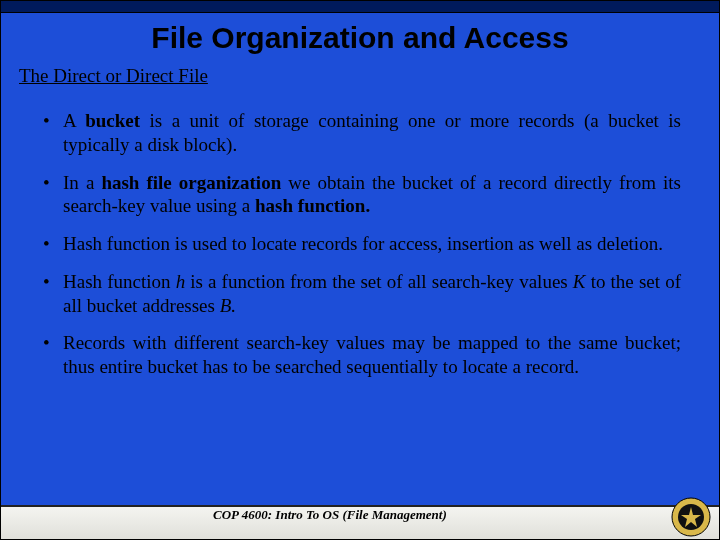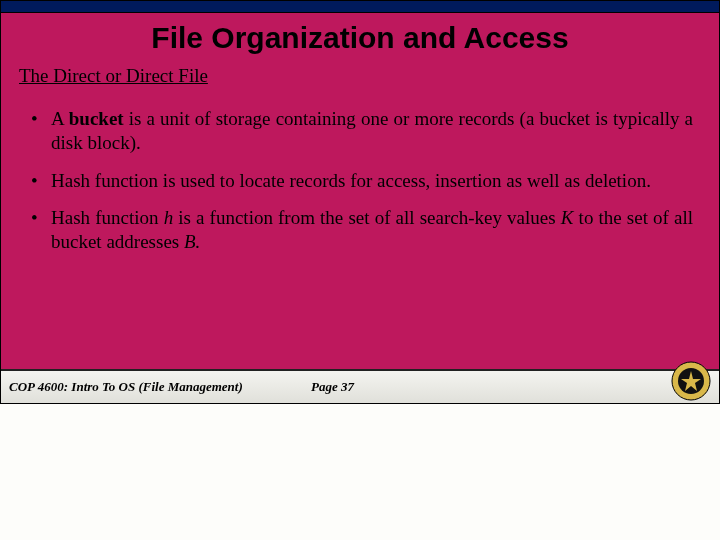--- a/index.html
+++ b/index.html
@@ -4,26 +4,26 @@
 <style>
   * { box-sizing: border-box; margin: 0; padding: 0; }
   html, body { width: 720px; height: 540px; overflow: hidden; }
   body {
     font-family: "Times New Roman", Times, serif;
     background: #fdfdfa;
     position: relative;
   }
   .slide {
     width: 720px;
-    height: 404px;
+    height: 540px;
     border: 1px solid #000;
     display: flex;
     flex-direction: column;
     position: relative;
-    background: #be185d;
+    background: #1d4ed8;
   }
   .top-bar {
     height: 12px;
     background: #001a5c;
     border-bottom: 1px solid #000;
     flex-shrink: 0;
   }
   .title {
     font-family: Arial, Helvetica, sans-serif;
     font-size: 30px;
@@ -37,21 +37,21 @@
     padding: 0 18px 6px 18px;
   }
   .content {
     flex: 1 1 auto;
     padding: 0 22px 0 22px;
     overflow: hidden;
   }
   ul.bullets {
     list-style: none;
     padding: 0;
-    margin: 4px;
+    margin: 16px;
   }
   ul.bullets > li {
     position: relative;
     padding-left: 24px;
     margin: 14px 0;
     font-size: 19px;
     line-height: 1.25;
     text-align: justify;
   }
   ul.bullets > li::before {
@@ -67,20 +67,21 @@
     height: 34px;
     flex-shrink: 0;
     display: flex;
     align-items: center;
     background: linear-gradient(#f4f4f0, #e0e0da);
     border-top: 2px solid #222;
     font-size: 13px;
     font-style: italic;
     font-weight: bold;
     position: relative;
+    flex-direction: column;
   }
   .footer .course {
     padding-left: 8px;
     flex: 0 0 auto;
     width: 310px;
   }
   .footer .page {
     flex: 0 0 auto;
     width: 130px;
   }
@@ -106,36 +107,41 @@
 
   <div class="subtitle">The Direct or Direct File</div>
 
   <div class="content">
     <ul class="bullets">
 
       <li>
         <span>A </span><span class="b">bucket</span><span> is a unit of storage containing one or more records (a bucket is typically a disk block).</span>
       </li>
 
+      <li>
+        <span>In a </span><span class="b">hash file organization</span><span> we obtain the bucket of a record directly from its search-key value using a </span><span class="b">hash function.</span>
+      </li>
 
       <li>
         <span>Hash function is used to locate records for access, insertion as well as deletion.</span>
       </li>
 
       <li>
         <span>Hash function </span><span class="i">h</span><span> is a function from the set of all search-key values </span><span class="i">K</span><span> to the set of all bucket addresses </span><span class="i">B.</span>
       </li>
 
+      <li>
+        <span>Records with different search-key values may be mapped to the same bucket; thus entire bucket has to be searched sequentially to locate a record.</span>
+      </li>
 
     </ul>
   </div>
 
   <div class="footer">
     <div class="course">COP 4600: Intro To OS  (File Management)</div>
-    <div class="page">Page 37</div>
     <div class="logo">
       <svg viewBox="0 0 40 40">
         <circle cx="20" cy="20" r="19" fill="#d9b84a" stroke="#000" stroke-width="1"></circle>
         <circle cx="20" cy="20" r="13" fill="#111"></circle>
         <path d="M20 10 L22 18 L30 18 L24 22 L26 30 L20 25 L14 30 L16 22 L10 18 L18 18 Z" fill="#d9b84a"></path>
       </svg>
     </div>
   </div>
 </div>
 

